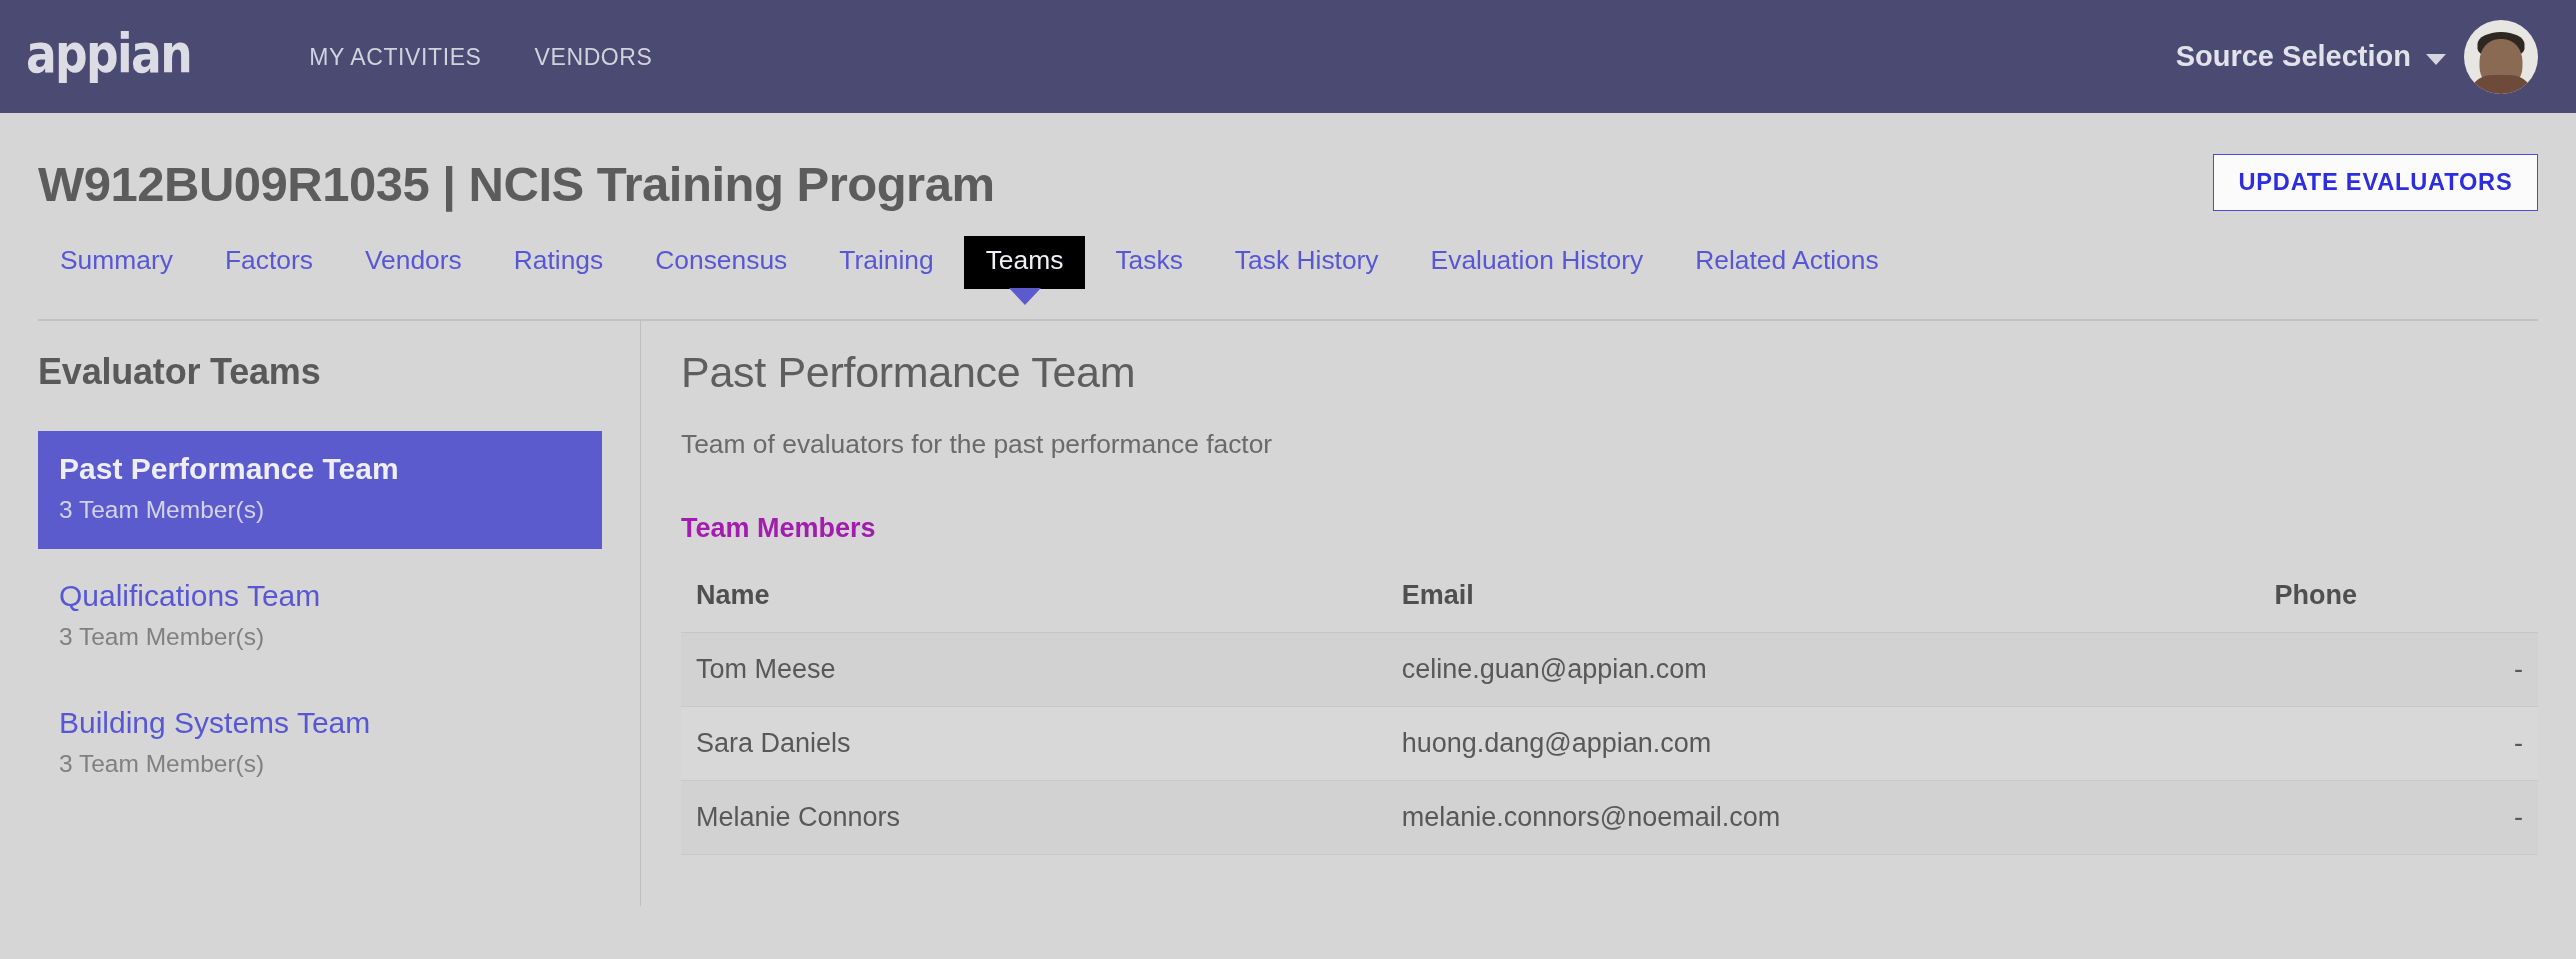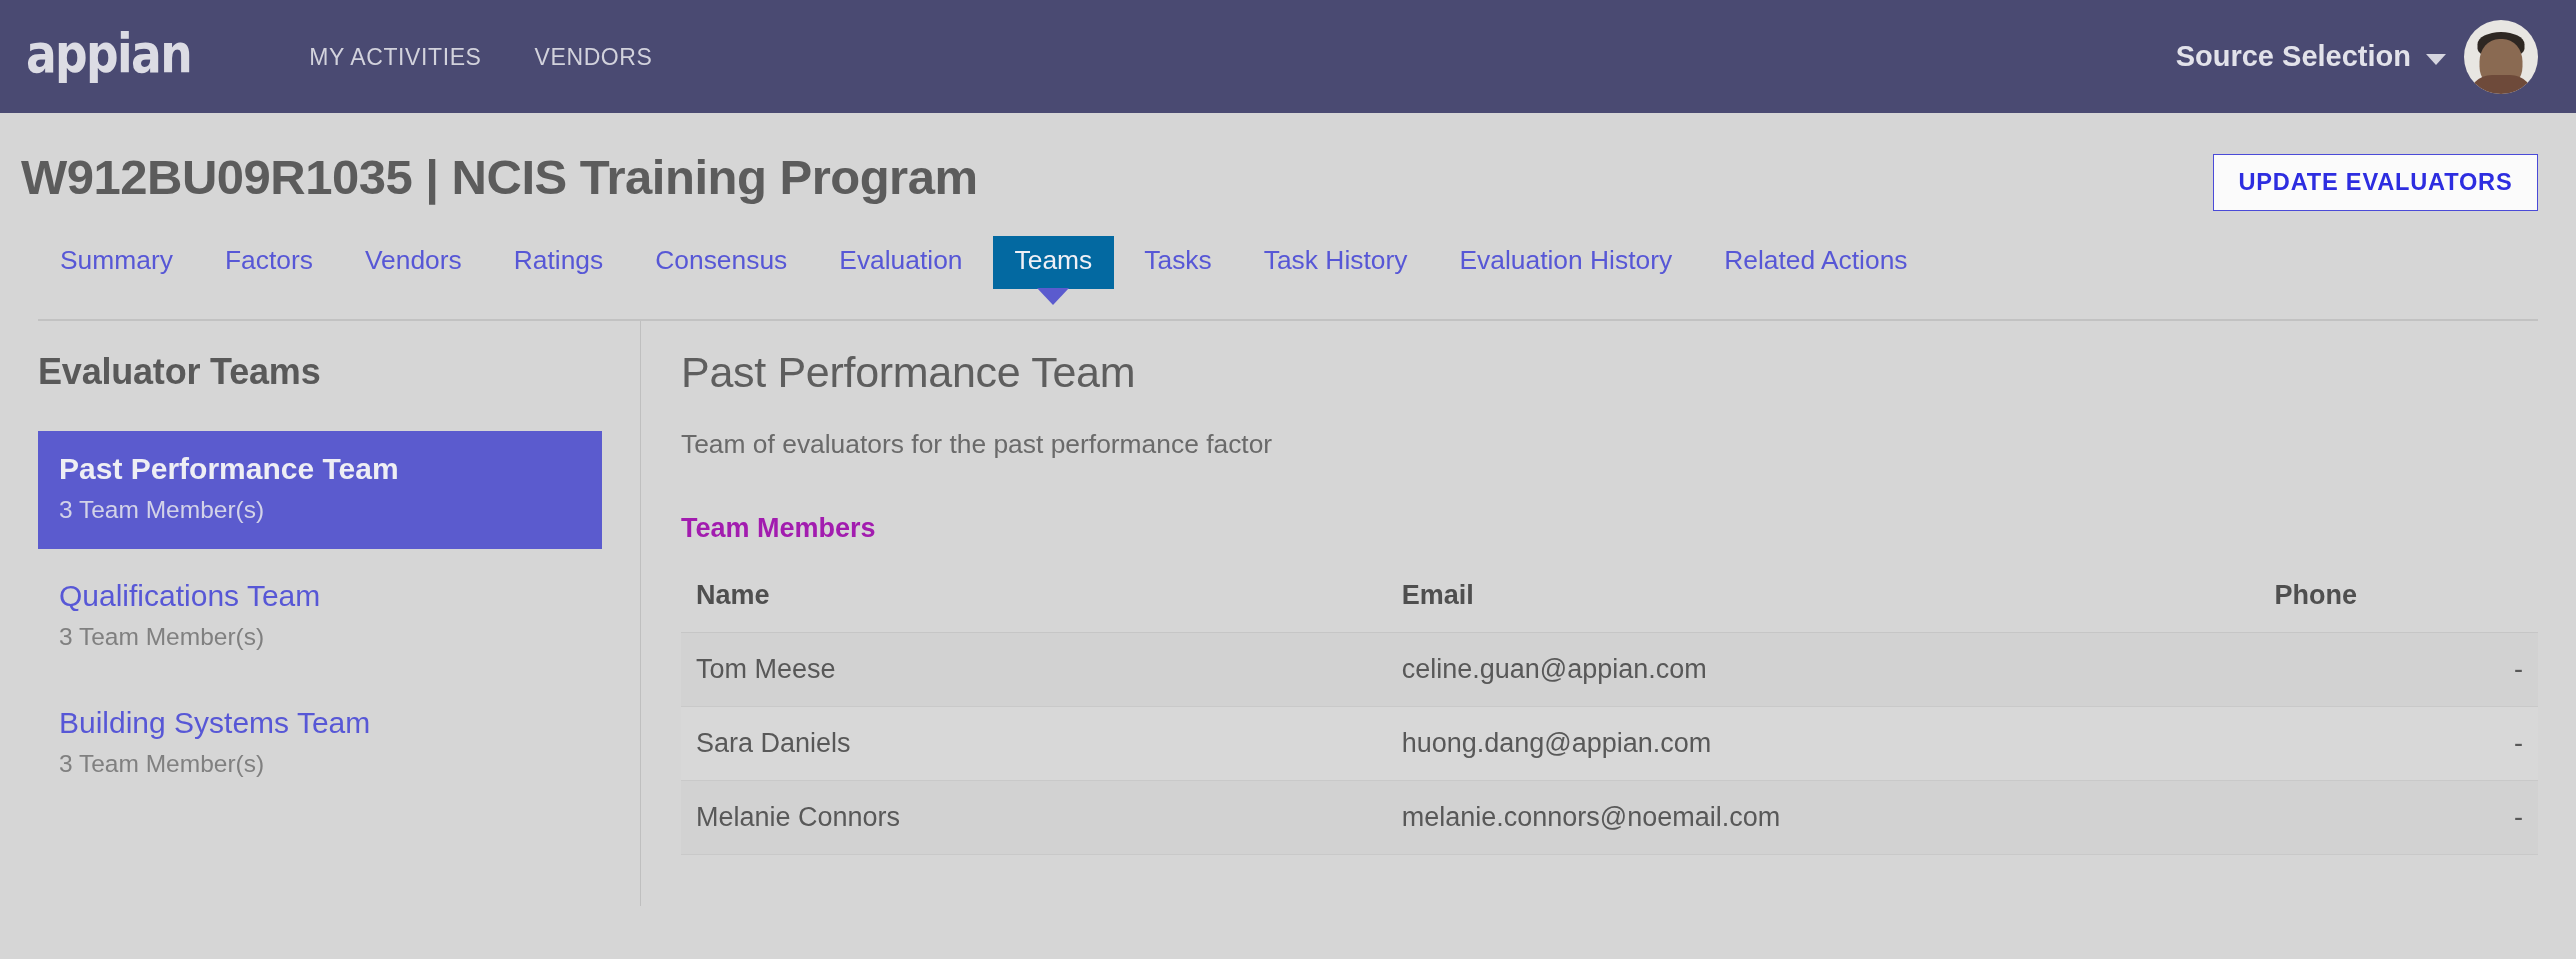--- a/index.html
+++ b/index.html
@@ -116,23 +116,23 @@
     left: 50%; bottom: -5.7px;
     width: 66px; height: 24.5px;
     transform: translateX(-50%);
     background: #6e4a3a;
     border-radius: 36px 36px 0 0;
   }
 
   
   .page-head {
     position: relative;
-    padding: 32px 38px 0 21px;
-    display: flex;
-    align-items: center;
+    padding: 32px 38px 0 38px;
+    display: flex;
+    align-items: flex-end;
   }
   .page-title {
     font-size: 49px;
     font-weight: 700;
     color: #5c5c5c;
     letter-spacing: -0.5px;
     line-height: 1.1;
     white-space: nowrap;
   }
   .update-btn {
@@ -161,21 +161,21 @@
   }
   .tab {
     position: relative;
     font-size: 26.4px;
     color: #5757d6;
     padding: 9.4px 22px 13.2px;
     cursor: pointer;
     white-space: nowrap;
   }
   .tab.active {
-    background: #0369a1;
+    background: #000000;
     color: #f0f0f6;
   }
   .tab.active::after {
     content: "";
     position: absolute;
     left: 50%;
     bottom: -16px;
     transform: translateX(-50%);
     width: 0; height: 0;
     border-left: 16px solid transparent;
@@ -311,21 +311,21 @@
   <div class="page-title">W912BU09R1035 | NCIS Training Program</div>
   <button class="update-btn">UPDATE EVALUATORS</button>
 </div>
 
 <div class="tabs">
   <div class="tab">Summary</div>
   <div class="tab">Factors</div>
   <div class="tab">Vendors</div>
   <div class="tab">Ratings</div>
   <div class="tab">Consensus</div>
-  <div class="tab">Evaluation</div>
+  <div class="tab">Training</div>
   <div class="tab active">Teams</div>
   <div class="tab">Tasks</div>
   <div class="tab">Task History</div>
   <div class="tab">Evaluation History</div>
   <div class="tab">Related Actions</div>
 </div>
 <div class="tabs-rule"></div>
 
 <div class="content">
 

